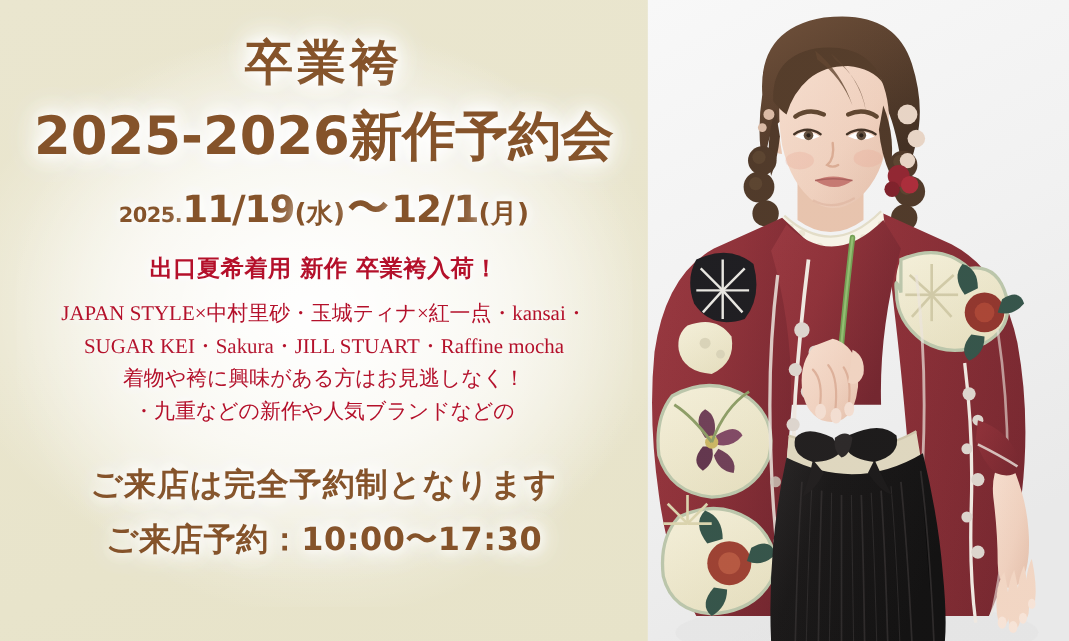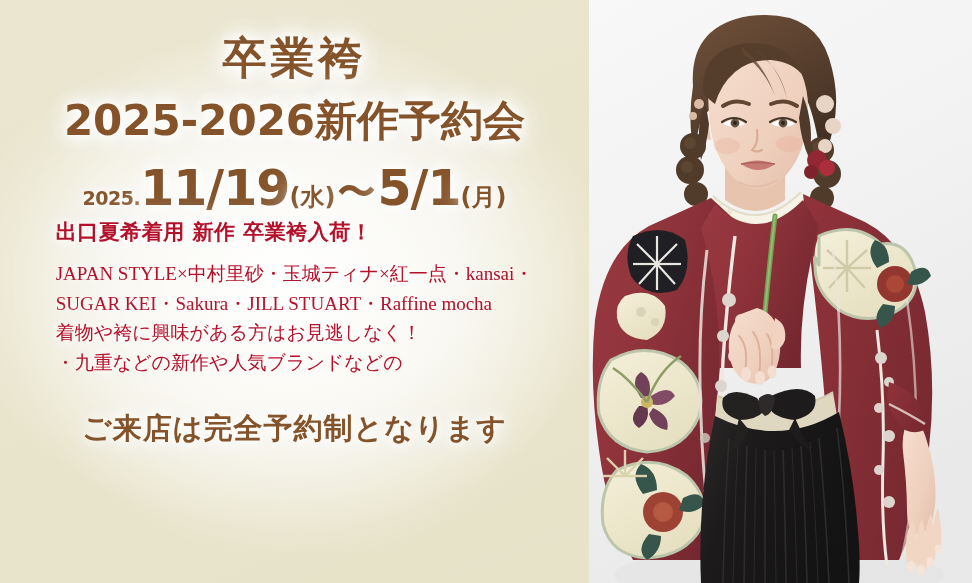--- a/index.html
+++ b/index.html
@@ -62,46 +62,47 @@
     text-shadow:
       0 0 10px #fff, 0 0 18px #fff, 0 0 26px #fff,
       0 0 34px rgba(255,255,255,0.9), 0 0 44px rgba(255,255,255,0.75);
   }
   .title-line1 {
     font-size: 44px;
     letter-spacing: 4px;
     margin-top: 36px;
   }
   .title-line2 {
-    font-size: 42px;
+    font-size: 48px;
     letter-spacing: 0px;
     margin-top: 20px;
   }
 
   .date-line {
     margin-top: 22px;
     color: #85532a;
     font-family: "DejaVu Sans", sans-serif;
     font-weight: 700;
     text-align: center;
     white-space: nowrap;
     line-height: 1;
     text-shadow:
       0 0 10px #fff, 0 0 18px #fff, 0 0 26px #fff,
       0 0 36px rgba(255,255,255,0.85);
   }
   .date-year  { font-size: 19px; letter-spacing: -0.5px; }
-  .date-big   { font-size: 49px; letter-spacing: -1px; }
+  .date-big   { font-size: 34px; letter-spacing: -1px; }
   .date-sub   { font-size: 24px; }
   .date-tilde { font-size: 38px; padding: 0 2px; }
 
   
   .red-block {
-    margin-top: 7px;
+    margin-top: 24px;
     color: #b4102a;
+    text-align: center;
     text-shadow:
       0 0 8px #fff, 0 0 15px #fff, 0 0 24px #fff,
       0 0 32px rgba(255,255,255,0.85);
   }
   .red-headline {
     font-family: "DejaVu Sans", sans-serif;
     font-weight: 700;
     font-size: 21px;
     letter-spacing: 0.5px;
     line-height: 1.2;
@@ -152,36 +153,37 @@
   <div class="text-panel">
     <div class="panel-glow"></div>
 
     <div class="panel-inner">
 
       <div class="title-main title-line1">卒業袴</div>
 
       <div class="title-main title-line2">2025-2026新作予約会</div>
 
       <div class="date-line">
-        <span class="date-year">2025.</span><span class="date-big">11/19</span><span class="date-sub">(水)</span><span class="date-tilde">〜</span><span class="date-big">5/1</span><span class="date-sub">(月)</span>
+        <span class="date-year">2025.</span><span class="date-big">11/19</span><span class="date-sub">(水)</span><span class="date-tilde">〜</span><span class="date-big">12/1</span><span class="date-sub">(月)</span>
       </div>
 
       <div class="red-block">
         <div class="red-headline">出口夏希着用 新作 卒業袴入荷！</div>
 
         <div class="brand-list">
           <span class="ln">JAPAN STYLE×中村里砂・玉城ティナ×紅一点・kansai・</span>
           <span class="ln">SUGAR KEI・Sakura・JILL STUART・Raffine mocha</span>
           <span class="ln">着物や袴に興味がある方はお見逃しなく！</span>
           <span class="ln">・九重などの新作や人気ブランドなどの</span>
         </div>
       </div>
 
       <div class="reserve-block">
         <div class="reserve-line1">ご来店は完全予約制となります</div>
+        <div class="reserve-line2">ご来店予約：10:00〜17:30</div>
       </div>
 
     </div>
   </div>
 
   <div class="photo">
     <svg viewBox="0 0 383 583" preserveAspectRatio="xMidYMid slice">
       <defs>
         <linearGradient id="bgGrad" x1="0" y1="0" x2="0.35" y2="1">
           <stop offset="0%" stop-color="#f8f8f8"></stop>

